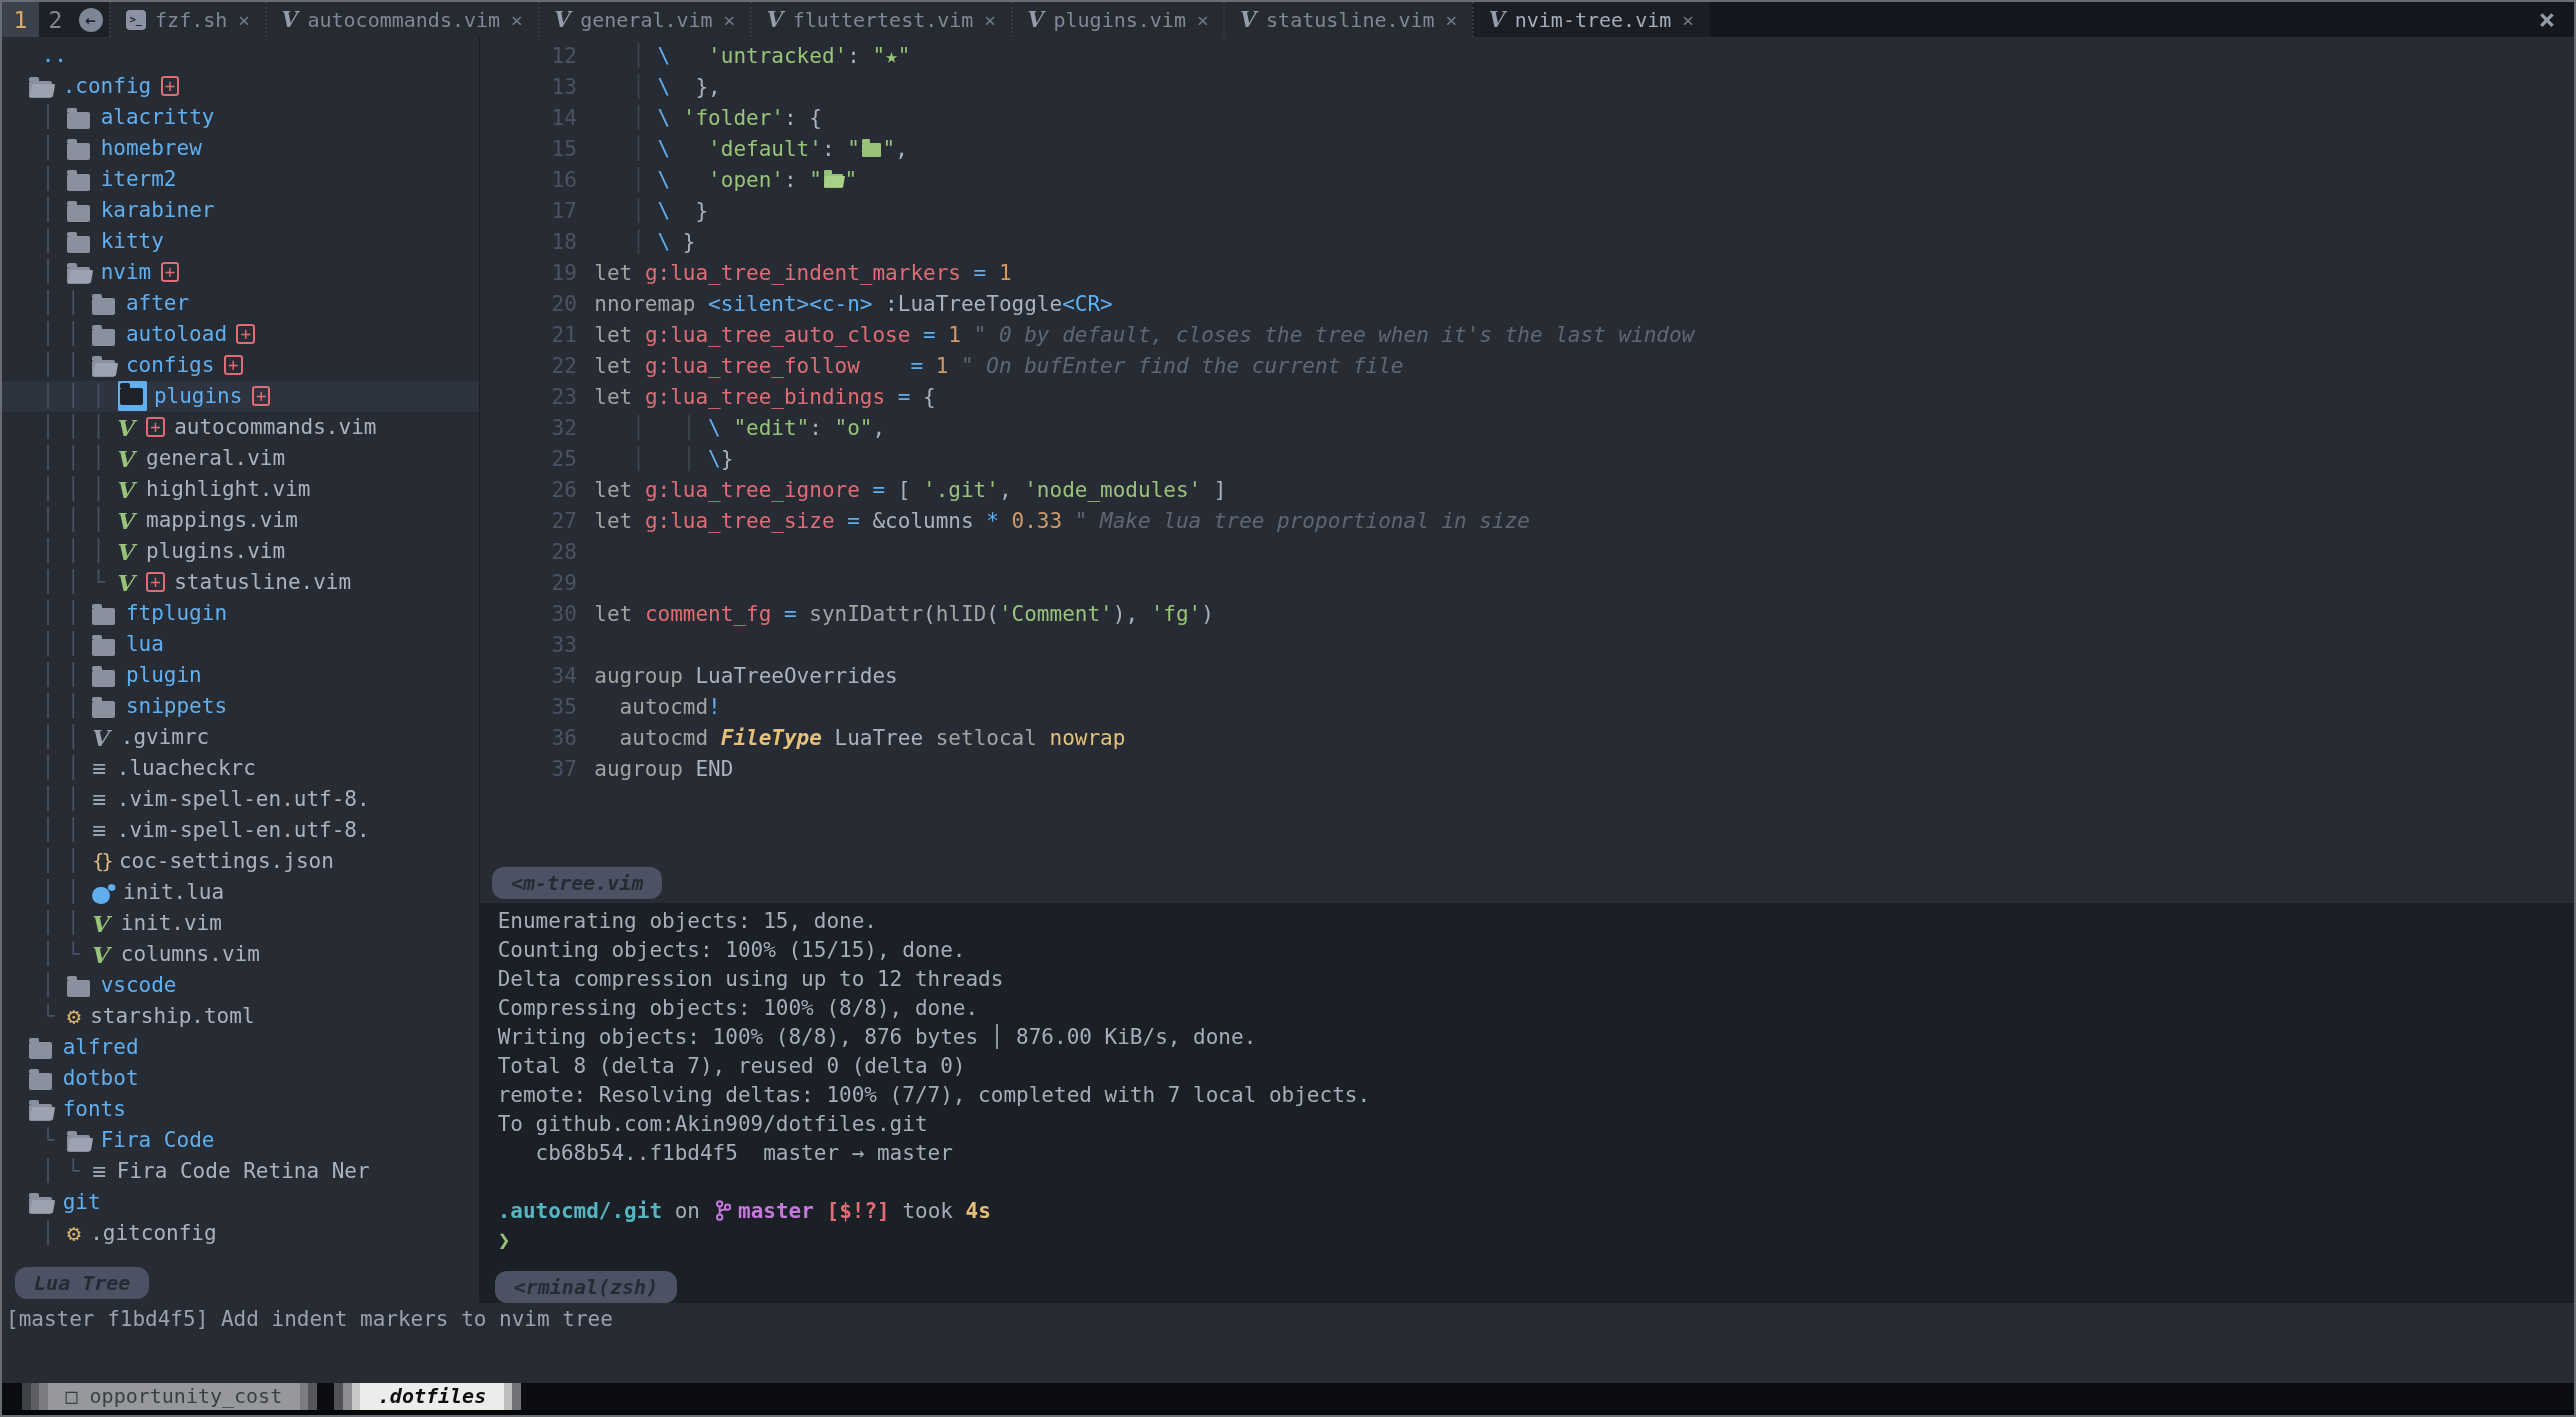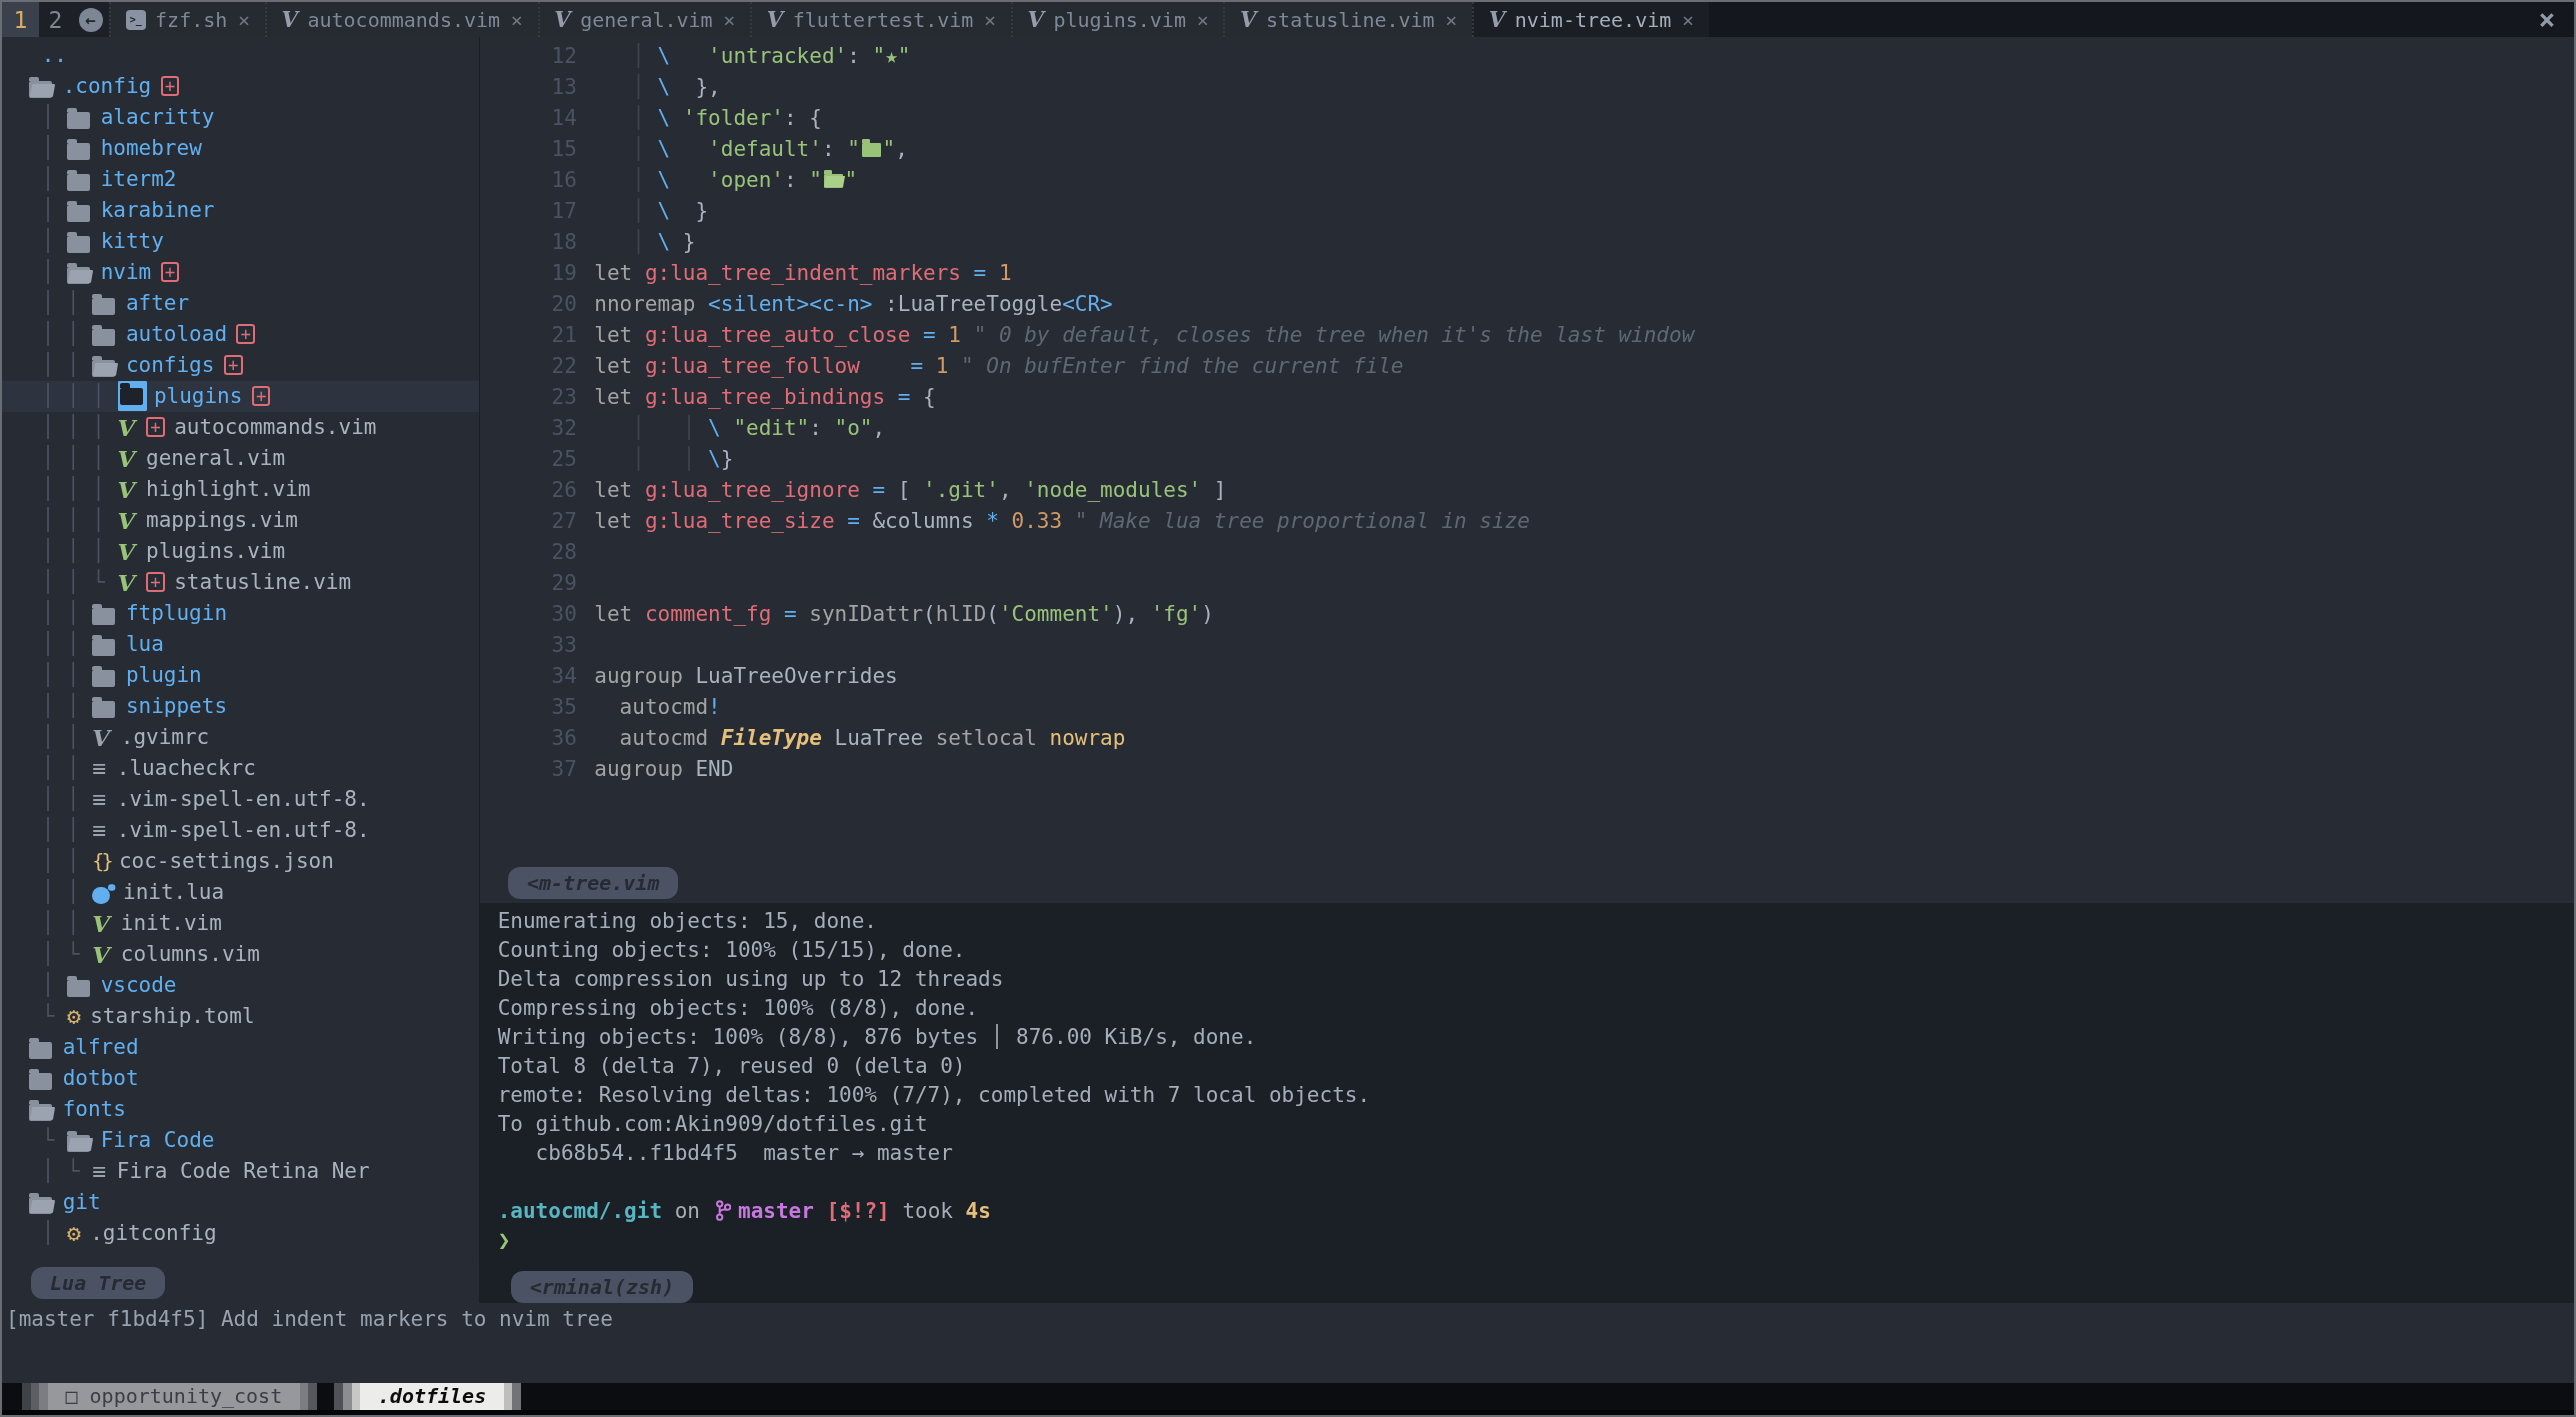--- a/index.html
+++ b/index.html
@@ -62,21 +62,21 @@
   .tk-s{color:#98c379;}
   .tk-f{color:#abb2bf;}
   .tk-c{color:#5f6774;font-style:italic;}
   .tk-g{color:#3f4550;}
   .tk-t{color:#e5c07b;font-style:italic;font-weight:bold;}
   .tk-y{color:#e5c07b;}
   .ic-folderG,.ic-folderOpenG{width:18.7px;height:14px;background:#98c379;border-radius:1.3px;margin:0 2px;vertical-align:-0.7px;}
   .ic-folderG::before,.ic-folderOpenG::before{content:"";position:absolute;top:-4px;left:0;width:8px;height:4px;background:inherit;border-radius:1.3px 1.3px 0 0;}
   .ic-folderOpenG::after{content:"";position:absolute;left:1.3px;right:-1.3px;top:2.7px;bottom:0;background:#a9d18a;transform:skewX(-10deg);}
 
-  .pill{display:inline-block;background:#4b5263;color:#262b33;font-size:20px;font-weight:bold;font-style:italic;padding:4px 18.7px;border-radius:12px;white-space:pre;margin-left:16px;}
+  .pill{display:inline-block;background:#4b5263;color:#262b33;font-size:20px;font-weight:bold;font-style:italic;padding:4px 18.7px;border-radius:12px;white-space:pre;}
   .editorpill{position:absolute;left:12px;bottom:4px;}
 
   
   .terminal{height:360px;background:#1b1f26;flex:0 0 auto;padding:4px 0 0 17.4px;overflow:hidden;}
   .tline{height:29px;line-height:29px;font-size:21px;white-space:pre;color:#a6adba;}
   .tk-tf{color:#a6adba;text-align:right;}
   .tk-cyB{color:#56b6c2;font-weight:bold;}
   .tk-puB{color:#c678dd;font-weight:bold;}
   .tk-reB{color:#e06c75;font-weight:bold;}
   .tk-yeB{color:#e5c07b;font-weight:bold;}

